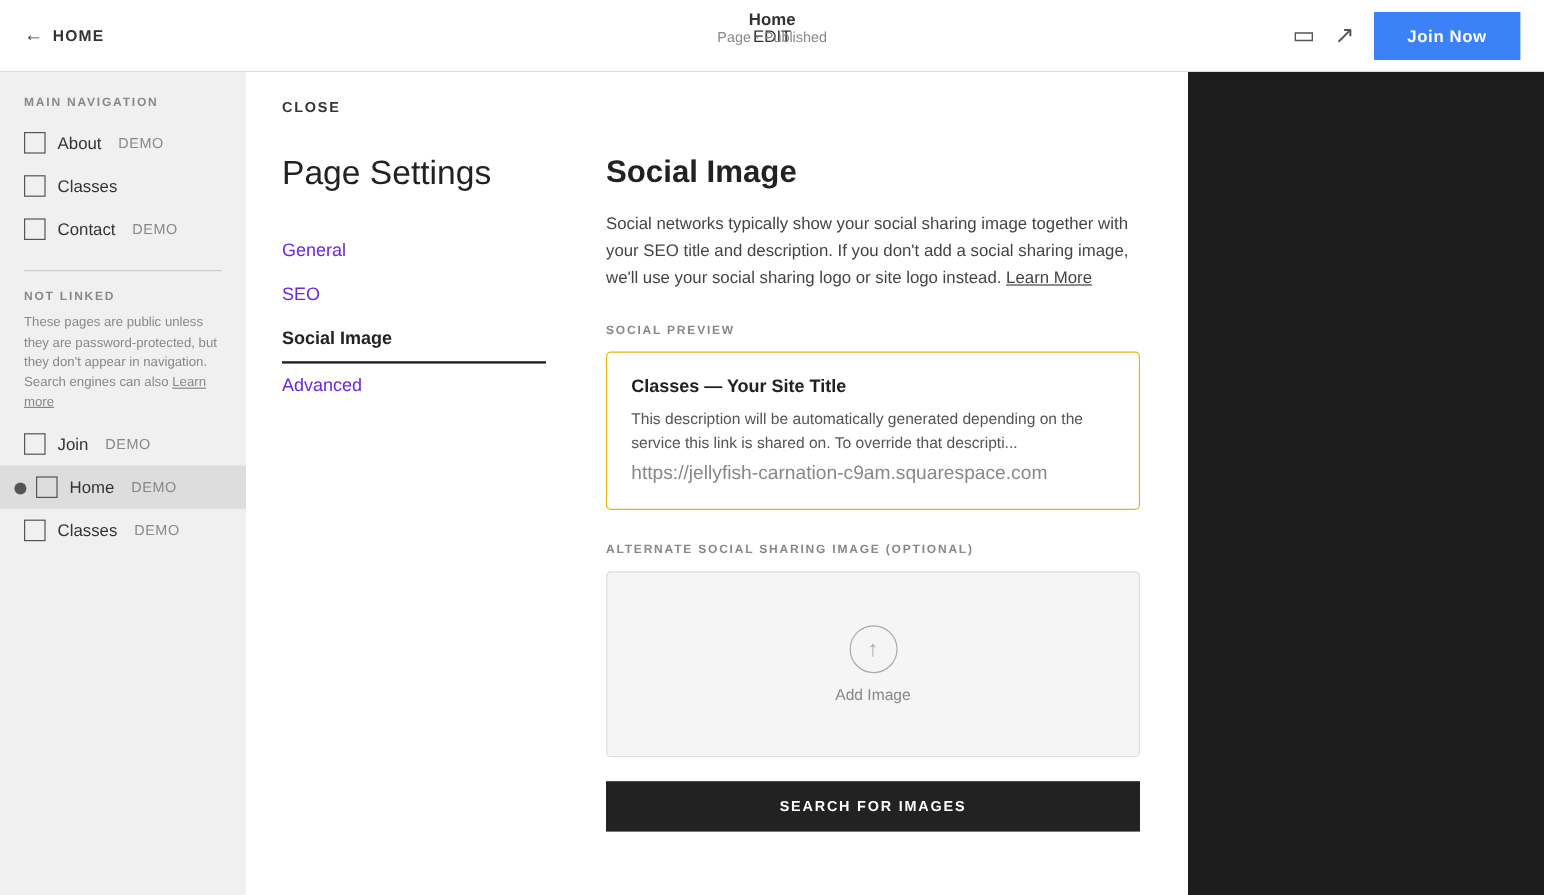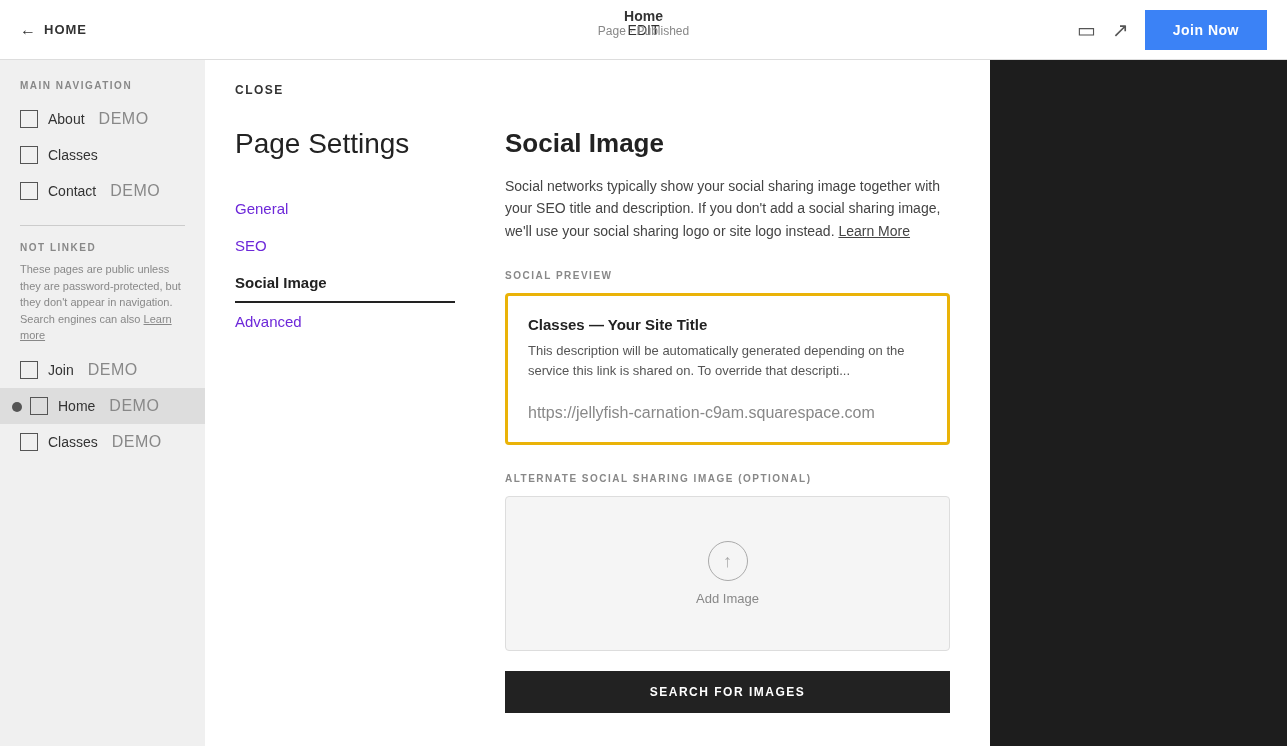--- a/index.html
+++ b/index.html
@@ -36,21 +36,21 @@
       color: #888; padding: 0 20px 10px; text-transform: uppercase;
     }
     .sidebar-item {
       display: flex; align-items: center; gap: 10px;
       padding: 9px 20px; cursor: pointer; position: relative;
     }
     .sidebar-item.active { background: #e0e0e0; }
     .sidebar-item.active::left { content: ''; position: absolute; left: 0; top: 0; bottom: 0; width: 3px; background: #333; }
     .page-icon { width: 18px; height: 18px; border: 1.5px solid #555; display: flex; align-items: center; justify-content: center; font-size: 10px; flex-shrink: 0; }
     .item-name { font-size: 14px; color: #333; font-weight: 500; }
-    .item-badge { font-size: 16px; color: #888; letter-spacing: 0.5px; margin-left: 4px; }
+    .item-badge { font-size: 12px; color: #888; letter-spacing: 0.5px; margin-left: 4px; }
 
     .sidebar-divider { margin: 16px 20px; border: none; border-top: 1px solid #ccc; }
     .not-linked-label {
       font-size: 10px; font-weight: 700; letter-spacing: 1.5px;
       color: #888; padding: 0 20px 8px; text-transform: uppercase;
     }
     .not-linked-desc {
       font-size: 11px; color: #888; padding: 0 20px 8px; line-height: 1.5;
     }
     .not-linked-desc a { color: #888; text-decoration: underline; }
@@ -112,28 +112,28 @@
     }
     .modal-content .description a { color: #444; text-decoration: underline; }
 
     .section-label {
       font-size: 10px; font-weight: 700; letter-spacing: 1.5px;
       color: #888; text-transform: uppercase; margin-bottom: 12px;
     }
 
     
     .social-preview-card {
-      border: 3px solid #eab308; border-radius: 4px;
+      border: 1px solid #eab308; border-radius: 4px;
       padding: 20px; margin-bottom: 28px;
     }
     .social-preview-title {
       font-size: 15px; font-weight: 700; color: #222; margin-bottom: 8px;
     }
     .social-preview-desc {
-      font-size: 13px; color: #555; line-height: 1.5; margin-bottom: 24px;
+      font-size: 13px; color: #555; line-height: 1.5; margin-bottom: 8px;
     }
     .social-preview-url {
       font-size: 16px; color: #888;
     }
 
     
     .image-upload-area {
       border: 1px solid #ddd; border-radius: 4px;
       background: #f5f5f5;
       display: flex; flex-direction: column; align-items: center; justify-content: center;

